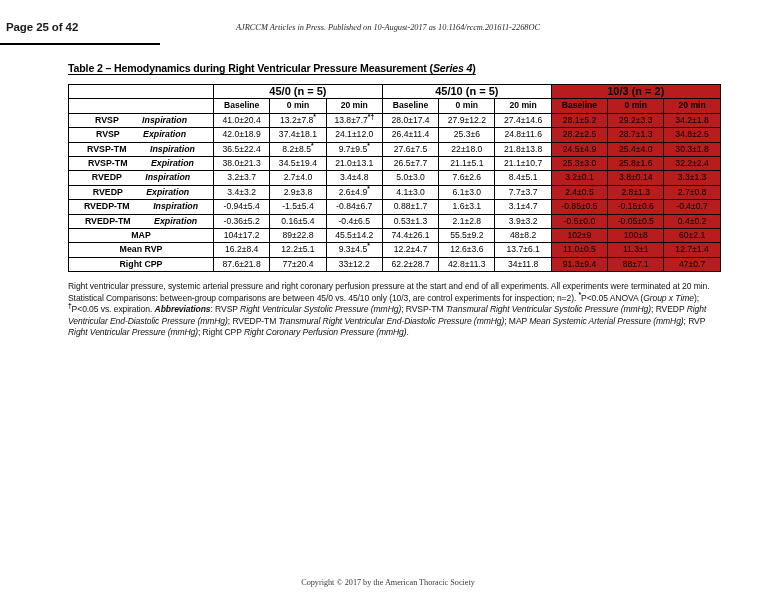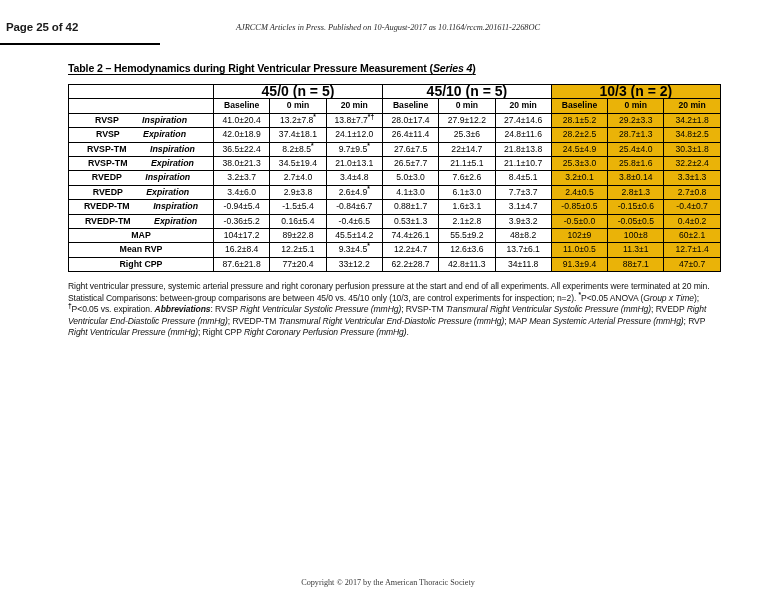--- a/index.html
+++ b/index.html
@@ -103,22 +103,22 @@
     font-weight: bold;
   }
   td.rowlabel, th.rowlabel {
     text-align: left;
     padding-left: 4px;
     font-weight: bold;
     font-size: 8.8px;
   }
   td.rowlabel .ital { font-style: italic; margin-left: 21px; }
   th.blank { border: 0.9px solid #000000; background: #fff; }
-  th.grp { font-size: 14px; }
-  .shade { background: #eab308; }
+  th.grp { font-size: 11px; }
+  .shade { background: #b91c1c; }
   sup.mark {
     font-size: 6.6px;
     vertical-align: super;
     line-height: 0;
     font-weight: bold;
   }
 
   
   .footnote {
     margin-top: 9px;
@@ -217,21 +217,21 @@
           <td class="shade"><span>28.2±2.5</span></td>
           <td class="shade"><span>28.7±1.3</span></td>
           <td class="shade"><span>34.8±2.5</span></td>
         </tr>
         <tr>
           <td class="rowlabel"><span>RVSP-TM</span> <span class="ital">Inspiration</span></td>
           <td class=""><span>36.5±22.4</span></td>
           <td class=""><span>8.2±8.5</span><sup class="mark">*</sup></td>
           <td class=""><span>9.7±9.5</span><sup class="mark">*</sup></td>
           <td class=""><span>27.6±7.5</span></td>
-          <td class=""><span>22±14.7</span></td>
+          <td class=""><span>22±18.0</span></td>
           <td class=""><span>21.8±13.8</span></td>
           <td class="shade"><span>24.5±4.9</span></td>
           <td class="shade"><span>25.4±4.0</span></td>
           <td class="shade"><span>30.3±1.8</span></td>
         </tr>
         <tr>
           <td class="rowlabel"><span>RVSP-TM</span> <span class="ital">Expiration</span></td>
           <td class=""><span>38.0±21.3</span></td>
           <td class=""><span>34.5±19.4</span></td>
           <td class=""><span>21.0±13.1</span></td>
@@ -249,21 +249,21 @@
           <td class=""><span>3.4±4.8</span></td>
           <td class=""><span>5.0±3.0</span></td>
           <td class=""><span>7.6±2.6</span></td>
           <td class=""><span>8.4±5.1</span></td>
           <td class="shade"><span>3.2±0.1</span></td>
           <td class="shade"><span>3.8±0.14</span></td>
           <td class="shade"><span>3.3±1.3</span></td>
         </tr>
         <tr>
           <td class="rowlabel"><span>RVEDP</span> <span class="ital">Expiration</span></td>
-          <td class=""><span>3.4±6.0</span></td>
+          <td class=""><span>3.4±3.2</span></td>
           <td class=""><span>2.9±3.8</span></td>
           <td class=""><span>2.6±4.9</span><sup class="mark">*</sup></td>
           <td class=""><span>4.1±3.0</span></td>
           <td class=""><span>6.1±3.0</span></td>
           <td class=""><span>7.7±3.7</span></td>
           <td class="shade"><span>2.4±0.5</span></td>
           <td class="shade"><span>2.8±1.3</span></td>
           <td class="shade"><span>2.7±0.8</span></td>
         </tr>
         <tr>

